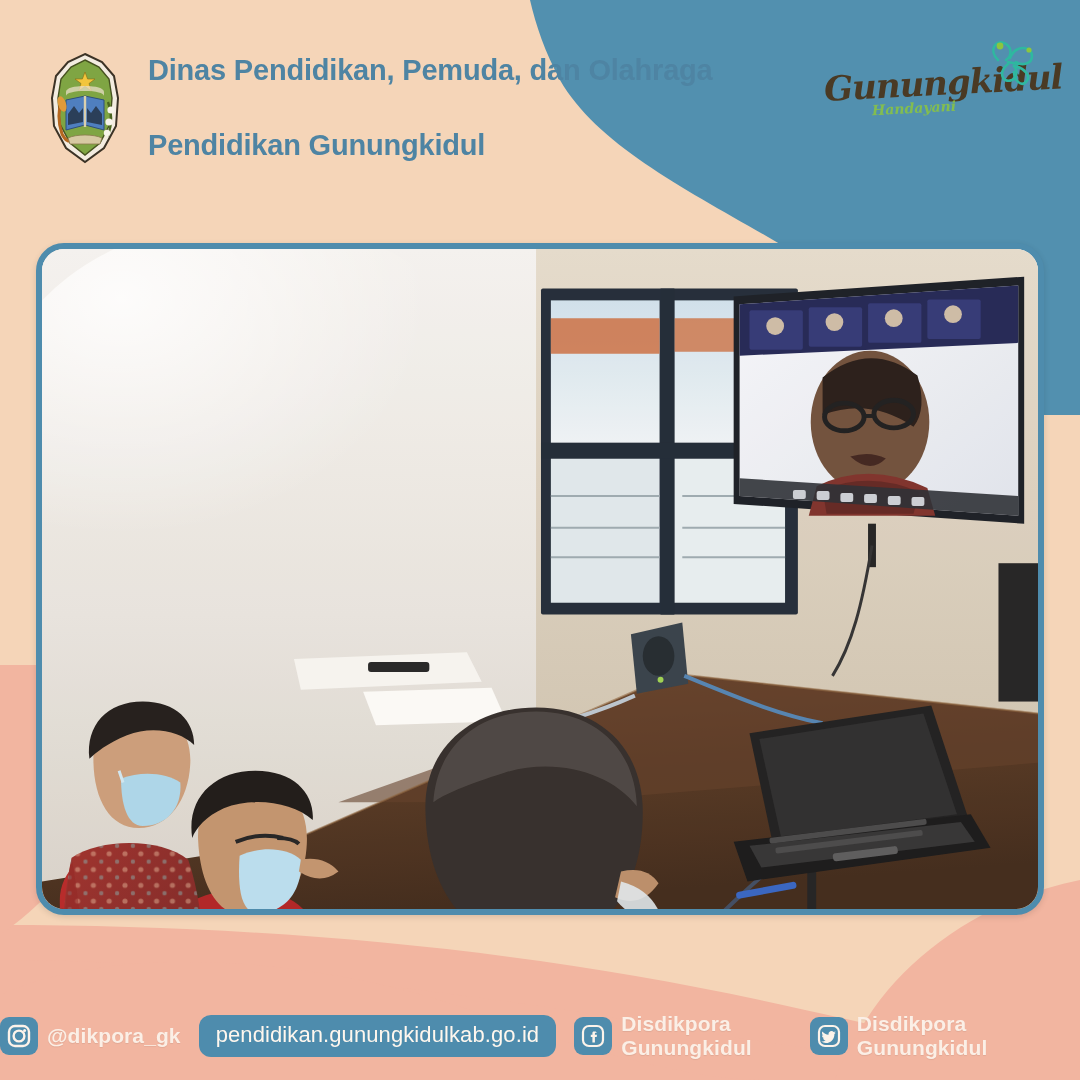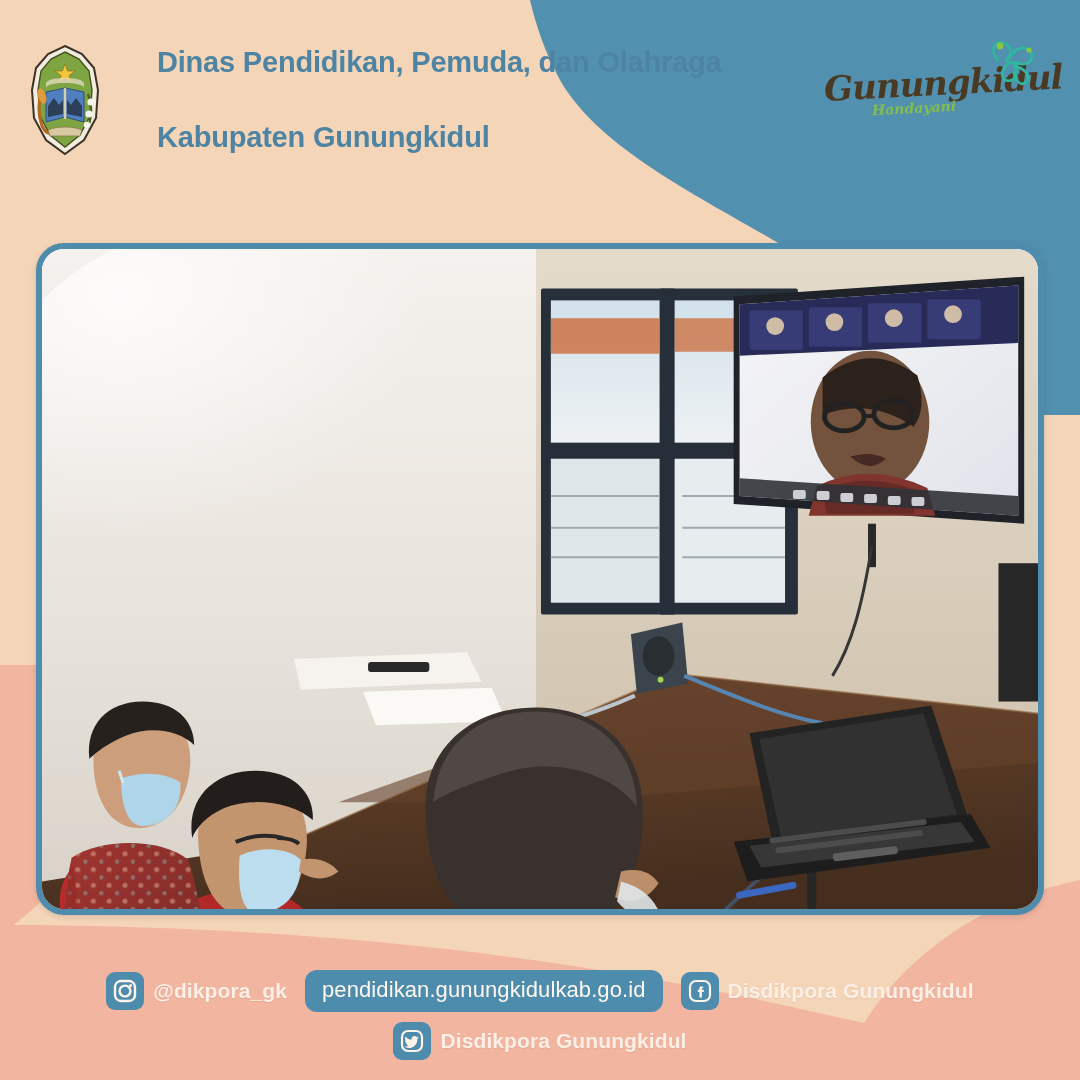--- a/index.html
+++ b/index.html
@@ -9,22 +9,22 @@
     background:#F5D5B8;
     overflow:hidden;
     position:relative;
   }
 
   
   #bg { position:absolute; inset:0; z-index:0; }
 
   
   .header {
-    position:absolute; left:0; top:0; width:100%; height:200px;
-    z-index:5; display:flex; align-items:center; padding-left:24px;gap:29px;
+    position:absolute; left:0; top:8px; width:100%; height:200px;
+    z-index:5; display:flex; align-items:center; padding-left:44px;
   }
   .crest { width:82px; height:112px; flex:0 0 auto; }
   .org-title {
     margin-left:22px;
     color:#4E84A3;
     font-weight:bold;
     font-size:29px;
     line-height:1.28;
     letter-spacing:-0.2px;
     white-space:pre-line;
@@ -62,21 +62,21 @@
     overflow:hidden; z-index:4;
     background:#cfc9c2;
     box-shadow:0 2px 6px rgba(0,0,0,.12);
   }
   .photo { position:absolute; inset:0; }
 
   
   .footer {
     position:absolute; left:0; bottom:20px; width:100%;
     z-index:7;
-    display:flex; flex-direction:column; align-items:center; gap:10px;
+    display:flex; flex-direction:row; align-items:center; gap:10px;
   }
   .footer-row { display:flex; align-items:center; justify-content:center; gap:18px; }
   .sm { display:flex; align-items:center; gap:9px; }
   .sm-icon {
     width:38px; height:38px; border-radius:9px;
     background:#4E8CAD; flex:0 0 auto;
     display:flex; align-items:center; justify-content:center;
   }
   .sm-label {
     color:#FBEFE6; font-weight:bold; font-size:21px;
@@ -128,21 +128,21 @@
     <ellipse cx="18" cy="52" rx="4" ry="8" fill="#E09A3A" transform="rotate(-18 18 52)"></ellipse>
     <path d="M64,50 C68,60 68,72 64,84" stroke="#49651f" stroke-width="2.4" fill="none"></path>
     <circle cx="67" cy="58" r="3.6" fill="#f7f4ea"></circle>
     <circle cx="65" cy="70" r="3.6" fill="#f7f4ea"></circle>
     <circle cx="63" cy="81" r="3.2" fill="#f7f4ea"></circle>
     <path d="M24,86 C32,82 50,82 58,86 L56,92 L26,92 Z" fill="#d7c9a2" stroke="#8a7a4d" stroke-width="0.8"></path>
   </svg>
 
   <div class="org-title">
     <div>Dinas Pendidikan, Pemuda, dan Olahraga</div>
-    <div>Kabupaten Gunungkidul</div>
+    <div>Pendidikan Gunungkidul</div>
   </div>
 </div>
 
 <div class="brand">
   <div class="brand-word">Gunungkidul</div>
   <div class="brand-tag">Handayani</div>
   <svg class="brand-orn" viewBox="0 0 58 56">
     <g fill="none" stroke="#2FB8A0" stroke-width="2.6" stroke-linecap="round">
       <path d="M14,26 C4,16 12,4 22,10 C28,14 28,22 22,26"></path>
       <path d="M26,24 C32,10 48,12 48,22 C48,30 38,32 32,28"></path>

